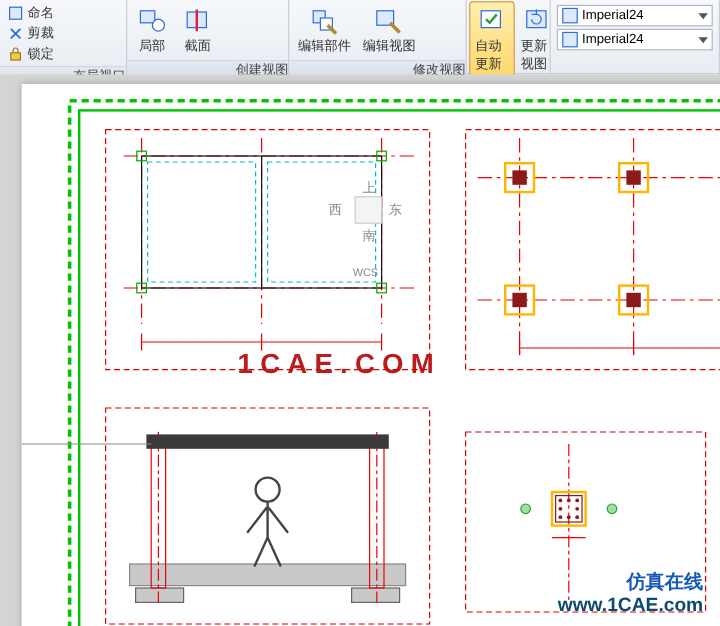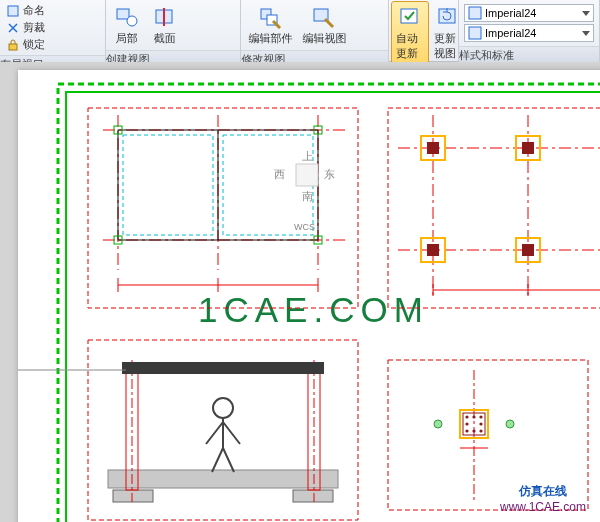--- a/index.html
+++ b/index.html
@@ -1,38 +1,38 @@
 <!DOCTYPE html>
 <html><head>
 <meta charset="utf-8">
 <style>
 *{margin:0;padding:0;box-sizing:border-box;font-family:"Microsoft YaHei",SimSun,sans-serif}
 body{background:#fff;width:600px;height:522px;overflow:hidden;position:relative}
 .ribbon{background:linear-gradient(#f6f8fb,#e8ecf2);border-bottom:1px solid #b8c2cc;height:62px;display:flex}
 .panel{border-right:1px solid #c8ced6;height:62px;position:relative;display:flex;flex-direction:column}
 .panel-body{flex:1;display:flex;align-items:flex-start;padding:2px 3px;gap:2px}
-.panel-title{height:16px;background:linear-gradient(#e4e9f1,#d6dde8);font-size:11px;color:#444;text-align:left;line-height:16px;border-top:1px solid #d0d6de}
+.panel-title{height:16px;background:linear-gradient(#e4e9f1,#d6dde8);font-size:11px;color:#444;text-align:right;line-height:16px;border-top:1px solid #d0d6de}
 .btn{display:flex;flex-direction:column;align-items:center;padding:2px 4px;border-radius:2px;cursor:pointer;font-size:11px;color:#333;gap:1px}
 .btn.active{background:linear-gradient(#ffefb0,#ffd86b);outline:1px solid #d89a2b}
 .btn .ic{width:18px;height:18px;display:flex;align-items:center;justify-content:center}
 .btn.tall .ic{width:28px;height:26px}
 .btn.small{flex-direction:row;gap:3px;padding:1px 3px;font-size:11px}
 .btn.small .ic{width:14px;height:14px}
 .stack{display:flex;flex-direction:column;gap:0}
 .stylebox{display:flex;flex-direction:column;gap:2px;padding:2px}
 .stylerow{display:flex;align-items:center;gap:3px;background:#fff;border:1px solid #aeb8c4;padding:1px 3px;font-size:11px;width:130px}
 .stylerow .ic{width:14px;height:14px}
 .dd{margin-left:auto;width:0;height:0;border-left:4px solid transparent;border-right:4px solid transparent;border-top:5px solid #555}
 .canvas-area{position:absolute;top:62px;left:0;right:0;bottom:0;background:#d4d4d4}
 .paper{position:absolute;left:18px;top:8px;width:700px;height:700px;background:#fff;box-shadow:0 0 6px rgba(0,0,0,.25)}
 svg.drawing{position:absolute;left:0;top:0}
-.watermark{position:absolute;left:180px;top:220px;font-size:35px;color:#15803d;font-weight:normal;letter-spacing:6px;pointer-events:none}
-.footer-brand{position:absolute;right:14px;bottom:8px;text-align:center;font-size:12px}
+.watermark{position:absolute;left:180px;top:220px;font-size:23px;color:#b91c1c;font-weight:bold;letter-spacing:6px;pointer-events:none}
+.footer-brand{position:absolute;right:14px;bottom:8px;text-align:right;font-size:16px}
 .footer-brand .t1{color:#1659b8;font-weight:bold}
-.footer-brand .t2{color:#701a75;font-weight:normal}
+.footer-brand .t2{color:#0c4a6e;font-weight:bold}
 </style>
 </head>
 <body>
 
 <div class="ribbon">
 
   <div class="panel" style="width:106px">
     <div class="panel-body">
       <div class="stack">
         <div class="btn small">
@@ -151,21 +151,20 @@
           </div>
         <div class="stylerow">
             <span class="ic"><svg width="14" height="14">
                 <rect x="1" y="1" width="12" height="12" fill="#dce9ff" stroke="#2a6fd6"></rect>
               </svg></span>
             <span>Imperial24</span>
             <span class="dd"></span>
           </div>
       </div>
     </div>
-    <div class="panel-title">样式和标准</div>
   </div>
 </div>
 
 <div class="canvas-area">
   <div class="paper">
     <div class="watermark">1CAE.COM</div>
 
     <svg class="drawing" width="700" height="700">
 
       <rect x="40" y="14" width="640" height="640" fill="none" stroke="#00c400" stroke-width="3" stroke-dasharray="6 4"></rect>

